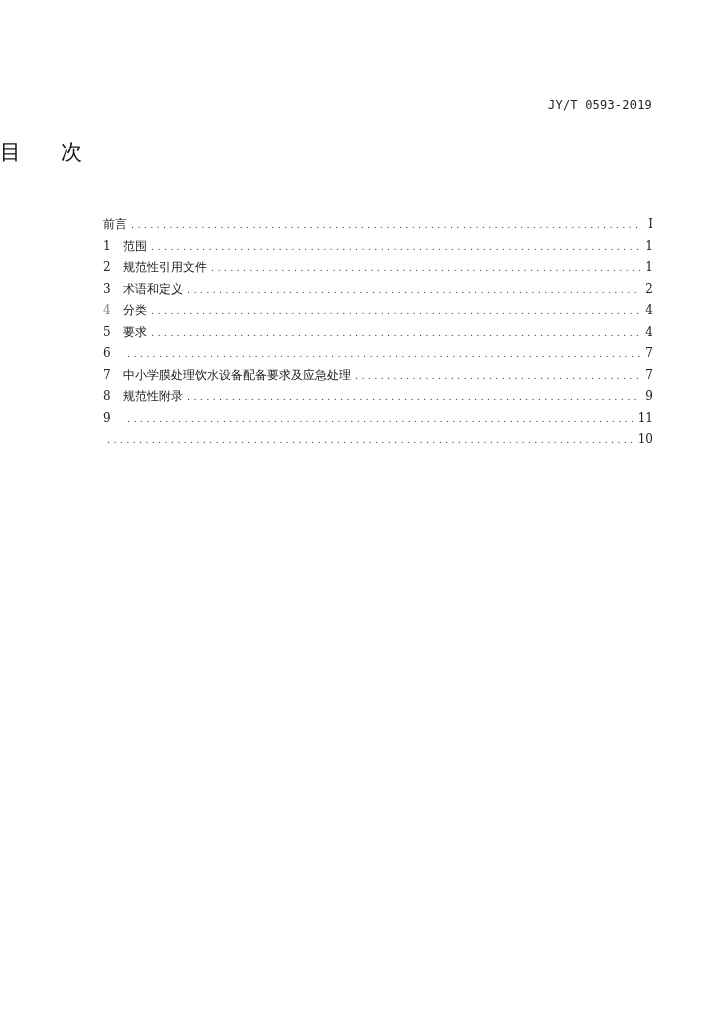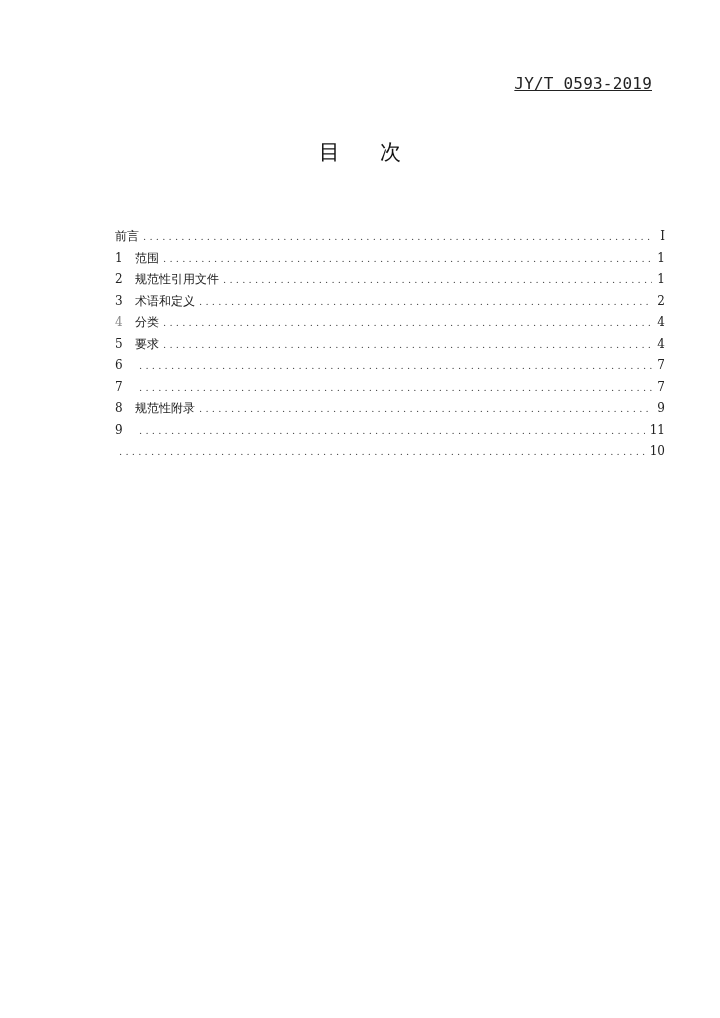--- a/index.html
+++ b/index.html
@@ -2,34 +2,34 @@
 <html><head>
   <meta charset="utf-8">
   <style>
     html, body { margin: 0; padding: 0; background: #ffffff; }
     body {
       width: 720px; height: 1018px; position: relative; overflow: hidden;
       font-family: "DejaVu Serif", "Liberation Serif", serif;
       color: #222222;
     }
     .doc-code {
-      position: absolute; top: 74px; right: 68px;
+      position: absolute; top: 98px; right: 68px;
       font-family: "DejaVu Sans Mono", "Liberation Mono", monospace;
-      font-size: 16px; color: #222; letter-spacing: 0.2px; text-decoration: underline;
+      font-size: 12px; color: #222; letter-spacing: 0.2px;
     }
     .toc-title {
       position: absolute; top: 138px; left: 0; width: 720px;
-      text-align: center; font-size: 21px; color: #111;
+      font-size: 21px; color: #111;
       font-family: "DejaVu Sans", "Liberation Sans", sans-serif;
     }
     .toc-title span { display: inline-block; }
     .toc-title .gap { width: 40px; }
     .toc-list {
       position: absolute; top: 214px; left: 103px; width: 550px;
-      margin: 12px; padding: 0; list-style: none;
+      margin: 0; padding: 0; list-style: none;
     }
     .toc-row {
       display: flex; align-items: baseline;
       height: 21.5px; font-size: 12px; line-height: 21.5px;
       white-space: nowrap; overflow: hidden;
     }
     .toc-num { display: inline-block; width: 20px; flex: none; }
     .toc-label { flex: none; }
     .toc-label .sub { margin-right: 14px; }
     .toc-leader {
@@ -86,20 +86,21 @@
     <span class="toc-leader"></span>
     <span class="toc-page">4</span>
   </li>
   <li class="toc-row">
     <span class="toc-num">6</span>
     <span class="toc-leader"></span>
     <span class="toc-page">7</span>
   </li>
   <li class="toc-row">
     <span class="toc-num">7</span>
+    <span class="toc-label">中小学膜处理饮水设备配备要求及应急处理</span>
     <span class="toc-leader"></span>
     <span class="toc-page">7</span>
   </li>
   <li class="toc-row">
     <span class="toc-num">8</span>
     <span class="toc-label">规范性附录</span>
     <span class="toc-leader"></span>
     <span class="toc-page">9</span>
   </li>
   <li class="toc-row">

